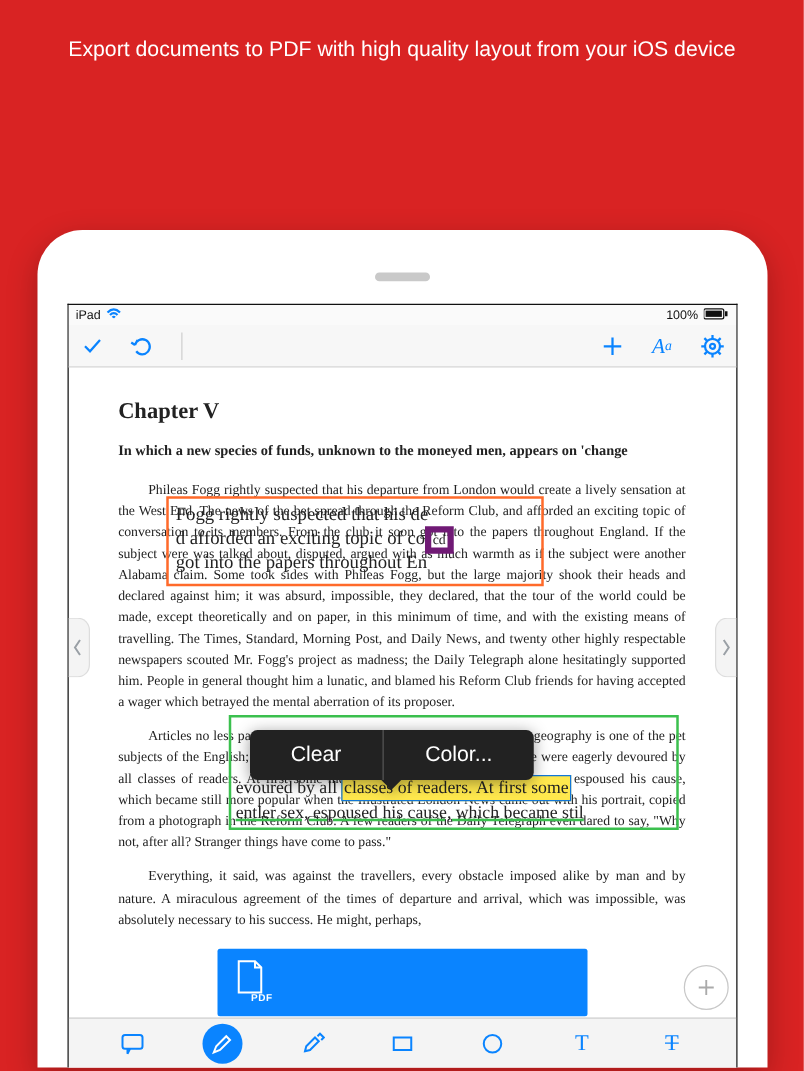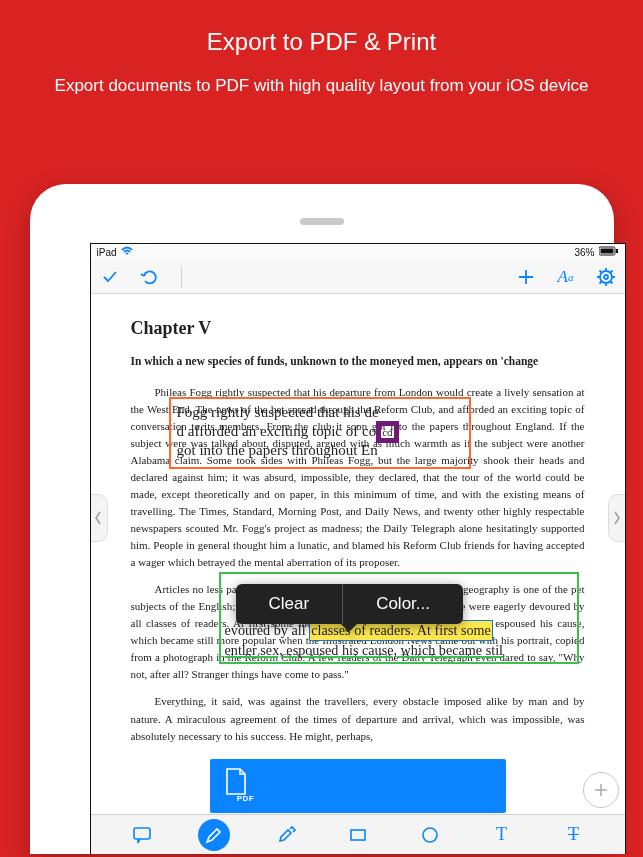--- a/index.html
+++ b/index.html
@@ -34,21 +34,20 @@
     background: #c9c9c9;
     border-radius: 4px;
     margin: 0 auto 18px;
   }
   .screen {
     width: 100%;
     background: #fff;
     border: 1px solid #111;
     border-bottom: none;
     position: relative;
-    margin-left: 36px;
   }
   
   .statusbar {
     display: flex;
     align-items: center;
     justify-content: space-between;
     height: 16px;
     padding: 0 6px;
     font-size: 10px;
     color: #111;
@@ -208,39 +207,38 @@
     position:absolute; right:6px; bottom:46px;
     width:36px; height:36px; border:1px solid #c8c8c8; border-radius:50%;
     display:flex; align-items:center; justify-content:center;
     background:#fff; color:#888;
   }
 </style>
 </head>
 <body>
 
 <div class="header">
-  <h1>Export to PDF &amp; Print</h1>
   <p>Export documents to PDF with high quality layout from your iOS device</p>
 </div>
 
 <div class="ipad">
   <div class="home-ind"></div>
   <div class="screen">
 
     <div class="statusbar">
       <div class="sb-left">
         <span>iPad</span>
         <span>
           <svg width="12" height="10" viewBox="0 0 12 10">
               <path d="M1 4 Q6 -1 11 4 M3 6 Q6 3 9 6 M5 8 Q6 7 7 8" class="icon-stroke" stroke="#111"></path>
             </svg>
         </span>
       </div>
       <div class="sb-right">
-        <span>36%</span>
+        <span>100%</span>
         <span>
           <svg width="20" height="10" viewBox="0 0 20 10">
               <rect x="0" y="1" width="16" height="8" rx="1.5" fill="none" stroke="#111"></rect>
               <rect x="1.5" y="2.5" width="13" height="5" fill="#111"></rect>
               <rect x="17" y="3" width="2" height="4" fill="#111"></rect>
             </svg>
         </span>
       </div>
     </div>
 

